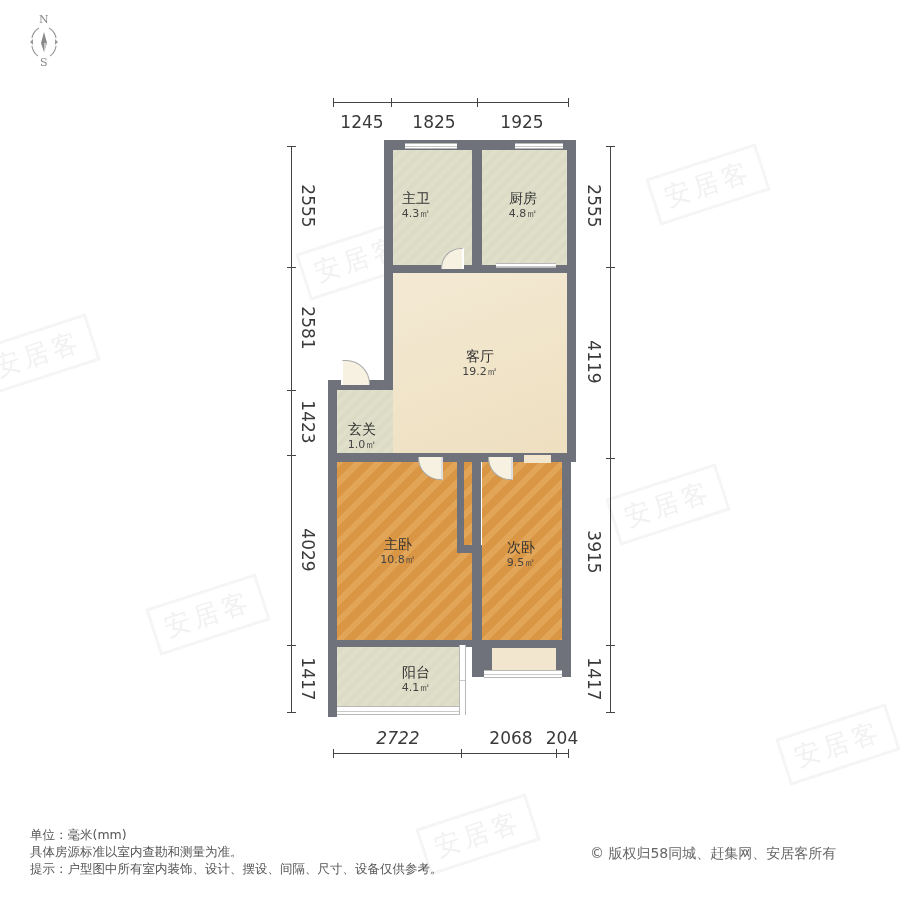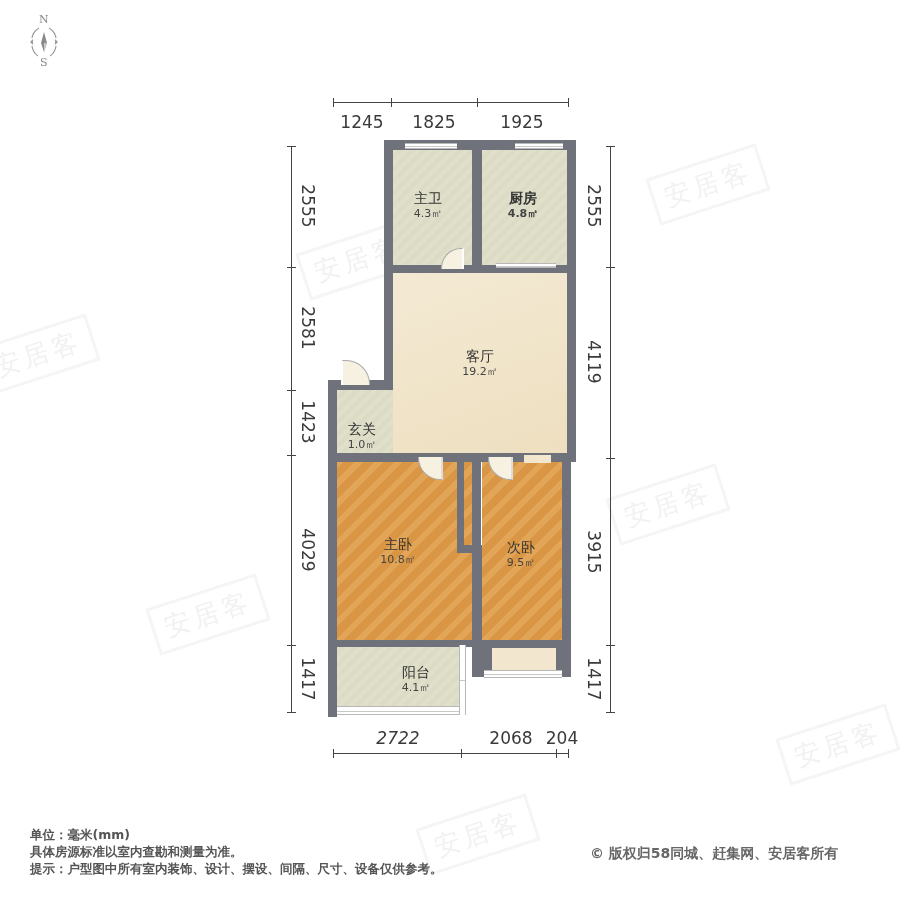--- a/index.html
+++ b/index.html
@@ -18,21 +18,21 @@
   .dim-h { position:absolute; height:1px; background:#444; }
   .dim-v { position:absolute; width:1px; background:#444; }
   .tick-v { position:absolute; width:1px; height:9px; background:#444; }
   .tick-h { position:absolute; height:1px; width:9px; background:#444; }
   .dimtxt { position:absolute; font-size:17px; color:#3a3a3a; font-family:"DejaVu Sans","Liberation Sans",sans-serif; white-space:nowrap; }
   .vtxt { transform:translate(-50%,-50%) rotate(90deg); }
   .htxt { transform:translate(-50%,-50%); }
   .window { position:absolute; background:#fff; border-top:1px solid #b8b8b8; border-bottom:1px solid #b8b8b8; box-sizing:border-box; }
   .window::after { content:""; position:absolute; left:0; right:0; top:50%; height:1px; background:#c8c8c8; }
   .door-arc { position:absolute; border:1px solid #aaa; background:#f7f1e2; }
-  .footer { position:absolute; font-size:12.5px; color:#555; line-height:17px; font-family:"DejaVu Sans","Liberation Sans",sans-serif;font-weight:bold; }
+  .footer { position:absolute; font-size:12.5px; color:#555; line-height:17px; font-family:"DejaVu Sans","Liberation Sans",sans-serif; }
   .watermark { position:absolute; border:3px solid rgba(200,200,200,0.18); color:rgba(200,200,200,0.25); font-size:26px; padding:4px 10px; transform:rotate(-18deg); letter-spacing:4px; }
 </style>
 </head>
 <body>
 
 <div class="abs" style="left:22px;top:16px;width:44px;height:52px;">
   <svg width="44" height="52" viewBox="0 0 44 52">
     <path d="M10 22 A14 14 0 0 1 17 12" stroke="#9a9a9a" stroke-width="1.2" fill="none"></path>
     <path d="M27 12 A14 14 0 0 1 34 22" stroke="#9a9a9a" stroke-width="1.2" fill="none"></path>
     <path d="M34 30 A14 14 0 0 1 28 40" stroke="#9a9a9a" stroke-width="1.2" fill="none"></path>
@@ -140,25 +140,25 @@
   <div class="window" style="left:459px;top:645px;width:7px;height:70px;border:none;border-left:1px solid #b8b8b8;border-right:1px solid #b8b8b8;"></div>
   <div class="window" style="left:484px;top:670px;width:78px;height:8px;"></div>
   <div class="window" style="left:496px;top:263px;width:60px;height:5px;"></div>
 
   <div class="door-arc" style="left:441px;top:248px;width:20px;height:20px;border-radius:20px 0 0 0;border-bottom:none;border-right:2px solid #fff;"></div>
   <div class="door-arc" style="left:341px;top:360px;width:26px;height:24px;border-radius:0 24px 0 0;border-bottom:none;border-left:2px solid #fff;"></div>
   <div class="door-arc" style="left:418px;top:457px;width:22px;height:22px;border-radius:0 0 0 22px;border-top:none;border-right:2px solid #ddd;"></div>
   <div class="door-arc" style="left:488px;top:457px;width:22px;height:22px;border-radius:0 0 0 22px;border-top:none;border-right:2px solid #ddd;"></div>
   <div class="room cream" style="left:524px;top:455px;width:27px;height:8px;"></div>
 
-  <div class="label" style="left:428px;top:205px;">
+  <div class="label" style="left:416px;top:205px;">
     <span class="name">主卫</span>
     <span class="area">4.3㎡</span>
   </div>
-  <div class="label" style="left:523px;top:205px;font-weight:bold;">
+  <div class="label" style="left:523px;top:205px;">
     <span class="name">厨房</span>
     <span class="area">4.8㎡</span>
   </div>
   <div class="label" style="left:480px;top:363px;">
     <span class="name">客厅</span>
     <span class="area">19.2㎡</span>
   </div>
   <div class="label" style="left:362px;top:436px;">
     <span class="name">玄关</span>
     <span class="area">1.0㎡</span>

